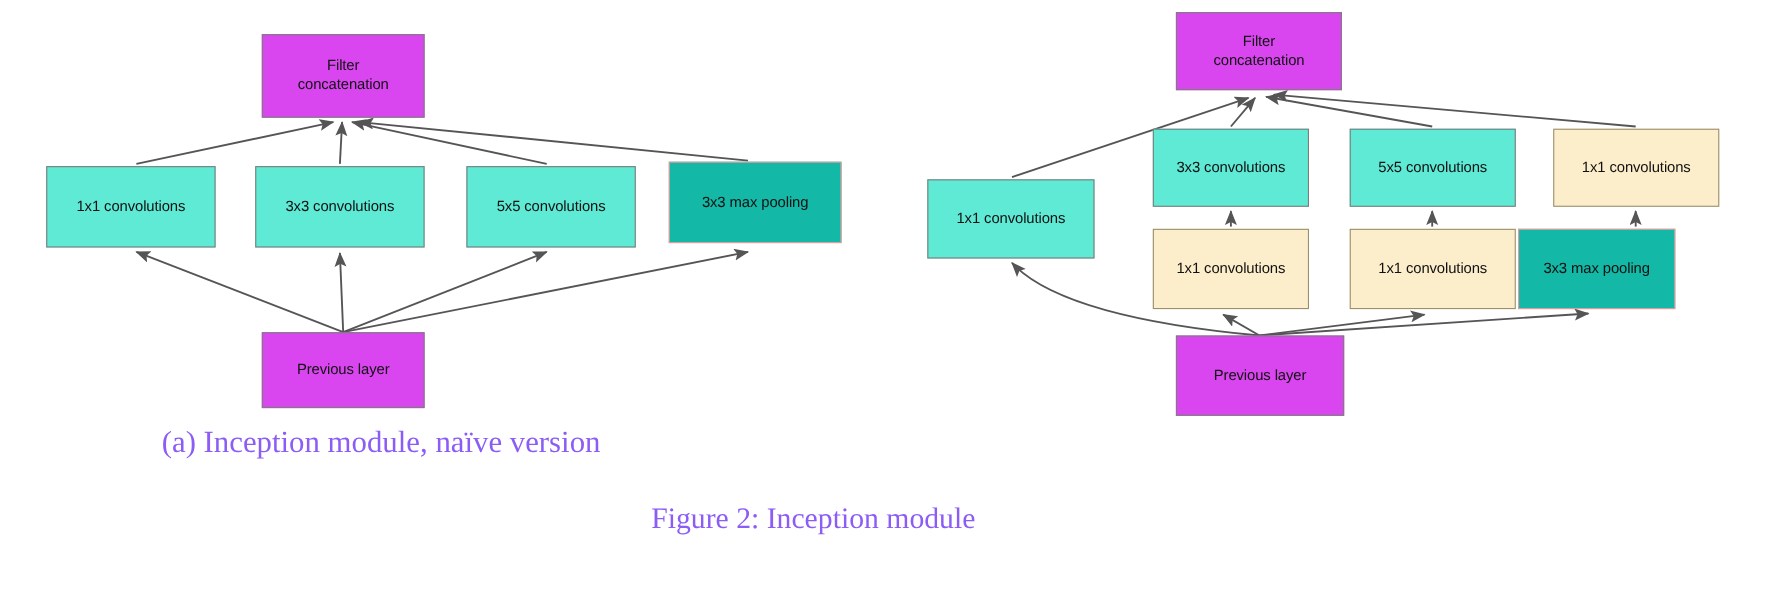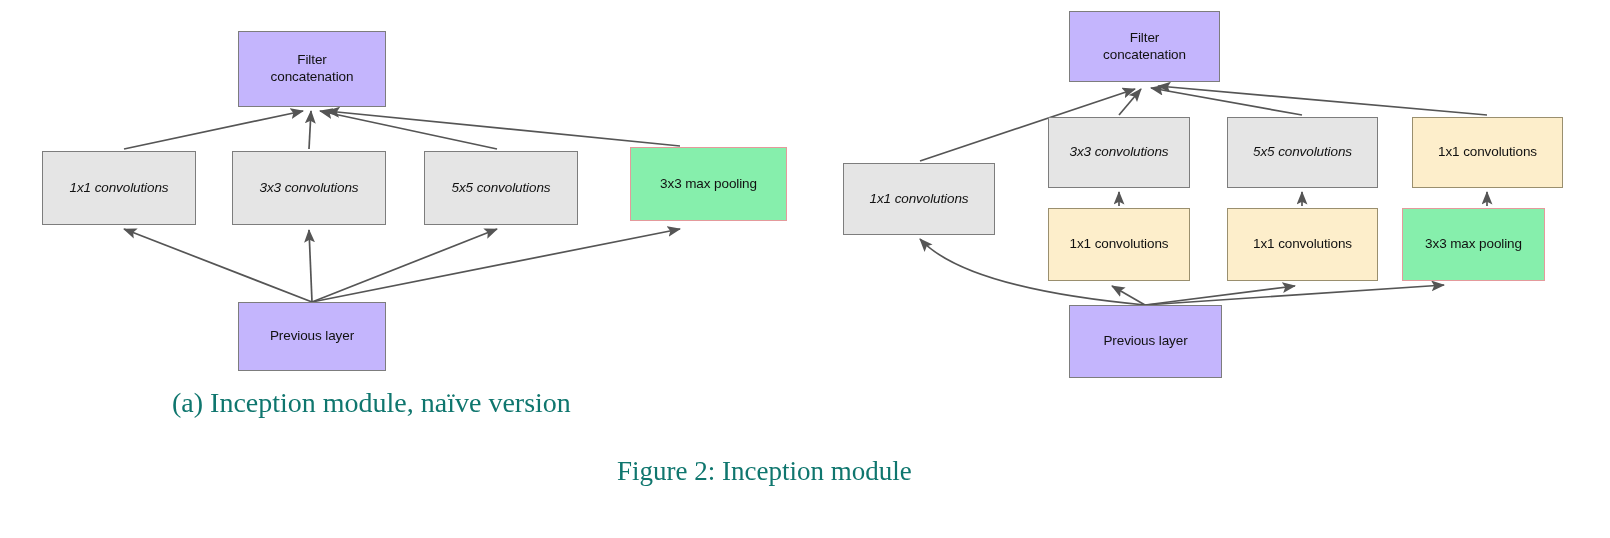--- a/index.html
+++ b/index.html
@@ -37,31 +37,30 @@
     justify-content: center;
     text-align: center;
     font-family: "Liberation Sans", sans-serif;
     font-size: 13.5px;
     line-height: 1.25;
     color: #111111;
     letter-spacing: -0.1px;
     z-index: 3;
   }
   .node .lbl { display: block; white-space: pre-line; }
-  .green  { background: #c4b5fd; border-color: #7d7d7d; }
-  .blue   { background: #e5e5e5; border-color: #7d7d7d; font-style: italic; }
+  .green  { background: #d946ef; border-color: #7d7d7d; }
+  .blue   { background: #5eead4; border-color: #7d7d7d; }
   .yellow { background: #fdeecb; border-color: #9a8f6e; }
-  .red    { background: #86efac; border-color: #e49a9c; margin-left: 22px; }
+  .red    { background: #14b8a6; border-color: #e49a9c; }
 
   .caption {
     position: absolute;
     font-family: "Liberation Serif", serif;
-    color: #0f766e;
+    color: #8b5cf6;
     white-space: nowrap;
-    margin-left: 25px;
   }
   .subcaption { font-size: 28px; }
   .figcaption { font-size: 27px; }
 </style>
 </head>
 <body>
 
 <div id="page">
 
   <div class="figure-area">

